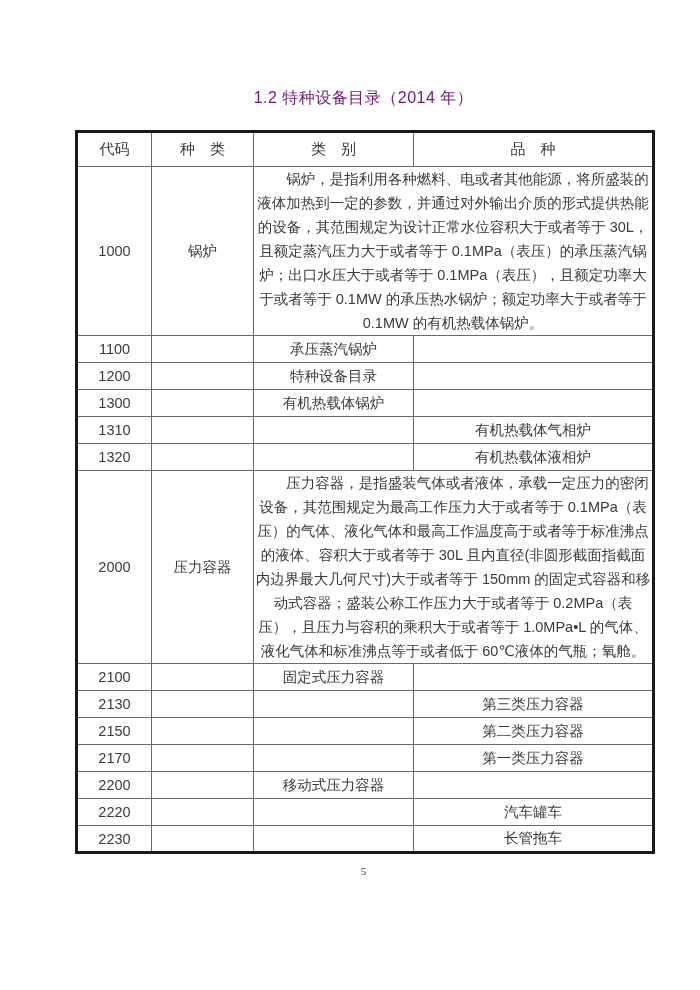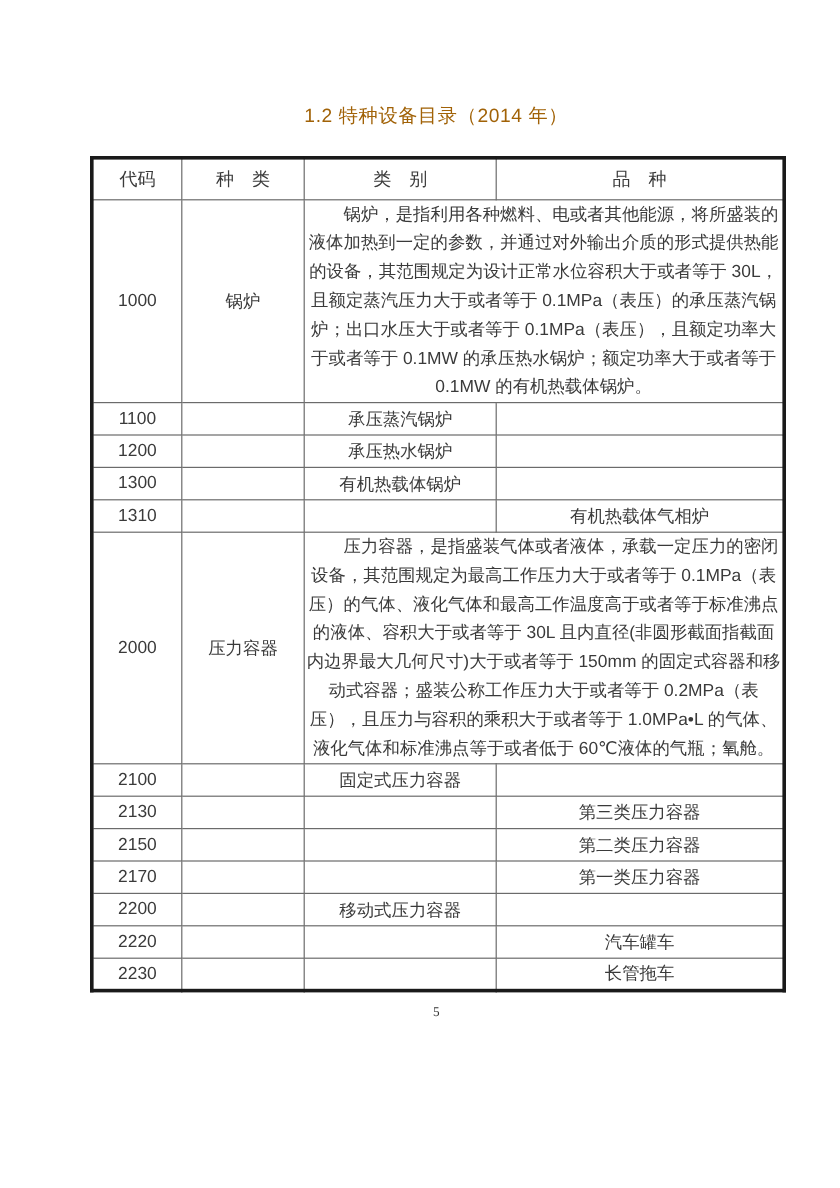--- a/index.html
+++ b/index.html
@@ -16,21 +16,21 @@
     position:absolute;
     left:75px; top:0;
     width:577px;
   }
   .doc-title {
     margin-top:88px;
     text-align:center;
     font-size:16px;
     line-height:20px;
     letter-spacing:0.5px;
-    color:#a16207;
+    color:#701a75;
   }
   table.catalog {
     margin-top:22px;
     width:577px;
     table-layout:fixed;
     border-collapse:collapse;
     border:3px solid #1a1a1a;
   }
   table.catalog th, table.catalog td {
     border:1px solid #6b6b6b;
@@ -92,34 +92,40 @@
           </tr>
           <tr class="small">
             <td>1100</td>
             <td></td>
             <td>承压蒸汽锅炉</td>
             <td></td>
           </tr>
           <tr class="small">
             <td>1200</td>
             <td></td>
-            <td>承压热水锅炉</td>
+            <td>特种设备目录</td>
             <td></td>
           </tr>
           <tr class="small">
             <td>1300</td>
             <td></td>
             <td>有机热载体锅炉</td>
             <td></td>
           </tr>
           <tr class="small">
             <td>1310</td>
             <td></td>
             <td></td>
             <td>有机热载体气相炉</td>
+          </tr>
+          <tr class="small">
+            <td>1320</td>
+            <td></td>
+            <td></td>
+            <td>有机热载体液相炉</td>
           </tr>
           <tr style="height: 188px;">
             <td>2000</td>
             <td>压力容器</td>
             <td class="desc" colspan="2">压力容器，是指盛装气体或者液体，承载一定压力的密闭设备，其范围规定为最高工作压力大于或者等于 0.1MPa（表压）的气体、液化气体和最高工作温度高于或者等于标准沸点的液体、容积大于或者等于 30L 且内直径(非圆形截面指截面内边界最大几何尺寸)大于或者等于 150mm 的固定式容器和移动式容器；盛装公称工作压力大于或者等于 0.2MPa（表压），且压力与容积的乘积大于或者等于 1.0MPa•L 的气体、液化气体和标准沸点等于或者低于 60℃液体的气瓶；氧舱。</td>
           </tr>
           <tr class="small">
             <td>2100</td>
             <td></td>
             <td>固定式压力容器</td>

